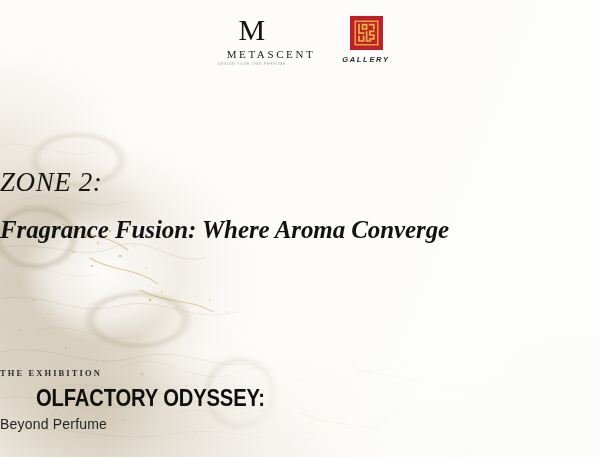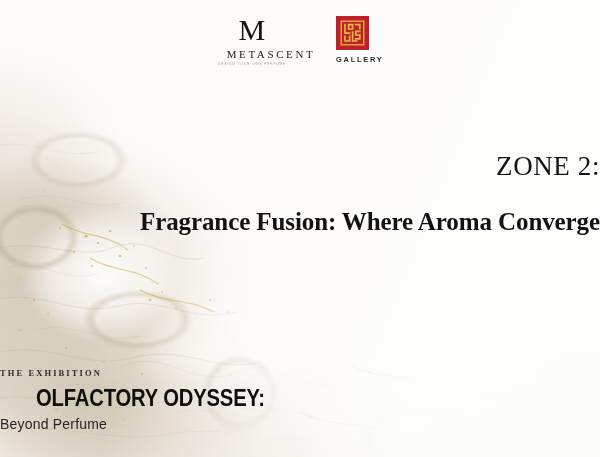--- a/index.html
+++ b/index.html
@@ -144,21 +144,23 @@
     font-size: 3.2px;
     letter-spacing: 0.9px;
     color: #9a9a93;
     white-space: nowrap;
     transform: scaleY(0.95);
   }
 
   .logo-lotus {
     display: flex;
     flex-direction: column;
+    align-items: center;
     width: 60px;
+    font-style: italic;
   }
   .lotus-square {
     width: 33px;
     height: 34px;
     background: #C0202A;
     display: flex;
     align-items: center;
     justify-content: center;
   }
   .lotus-word {
@@ -166,35 +168,36 @@
     font-family: "Liberation Sans", sans-serif;
     font-size: 7.5px;
     font-weight: 700;
     letter-spacing: 1.7px;
     color: #2a2a2a;
   }
 
   
   .title-block {
     position: absolute;
-    top: 152px;
+    top: 168px;
     left: 0;
     right: 0;
-    text-align: right;
+    text-align: left;
+    font-style: italic;
   }
   .zone-line {
     font-family: "Liberation Serif", serif;
     font-size: 27px;
     font-weight: 400;
     color: #141414;
     letter-spacing: 0.6px;
     line-height: 1.1;
   }
   .zone-sub {
-    margin-top: 26px;
+    margin-top: 18px;
     font-family: "Liberation Serif", serif;
     font-size: 25px;
     font-weight: 700;
     color: #121212;
     letter-spacing: -0.1px;
     line-height: 1.15;
     white-space: nowrap;
   }
 
   

